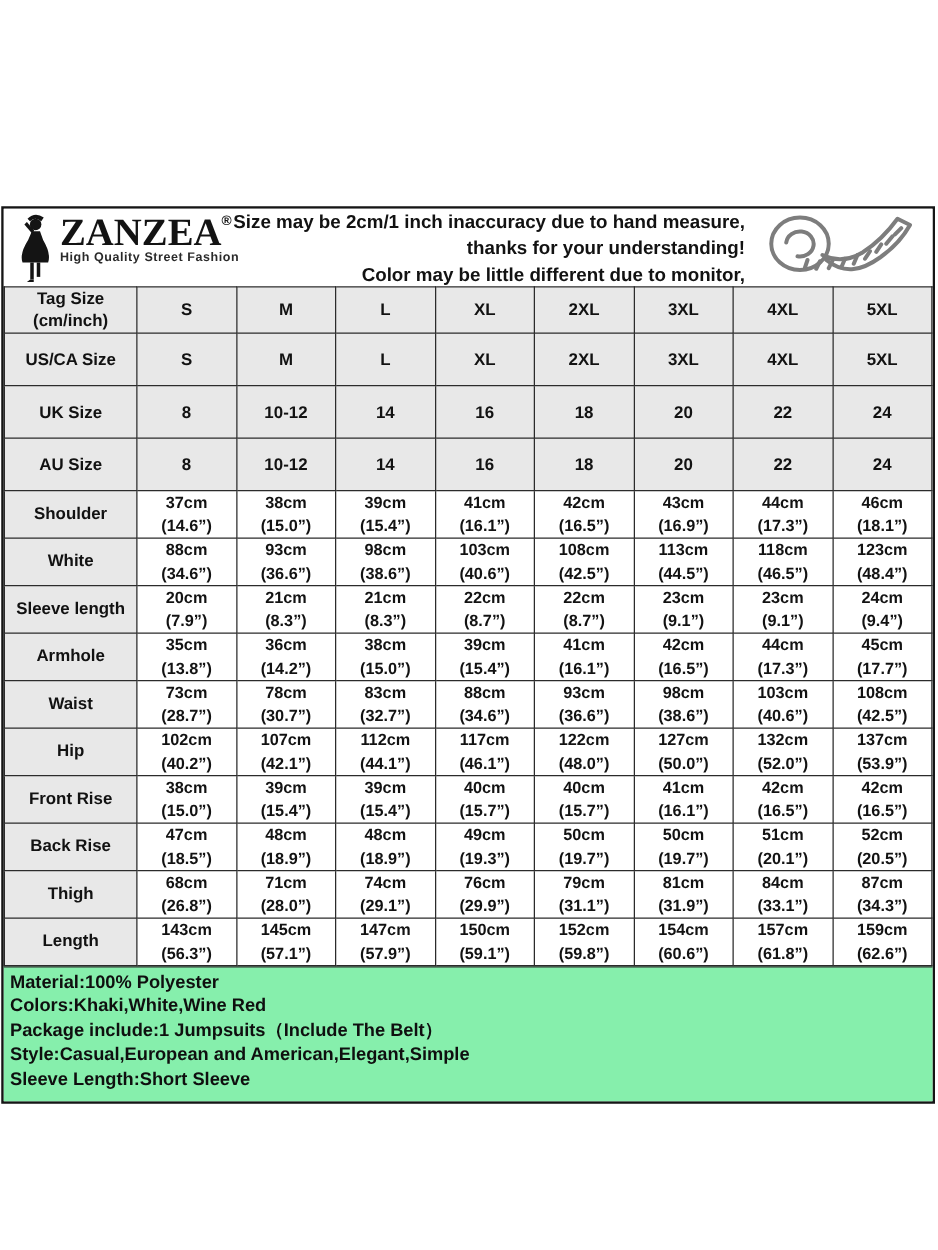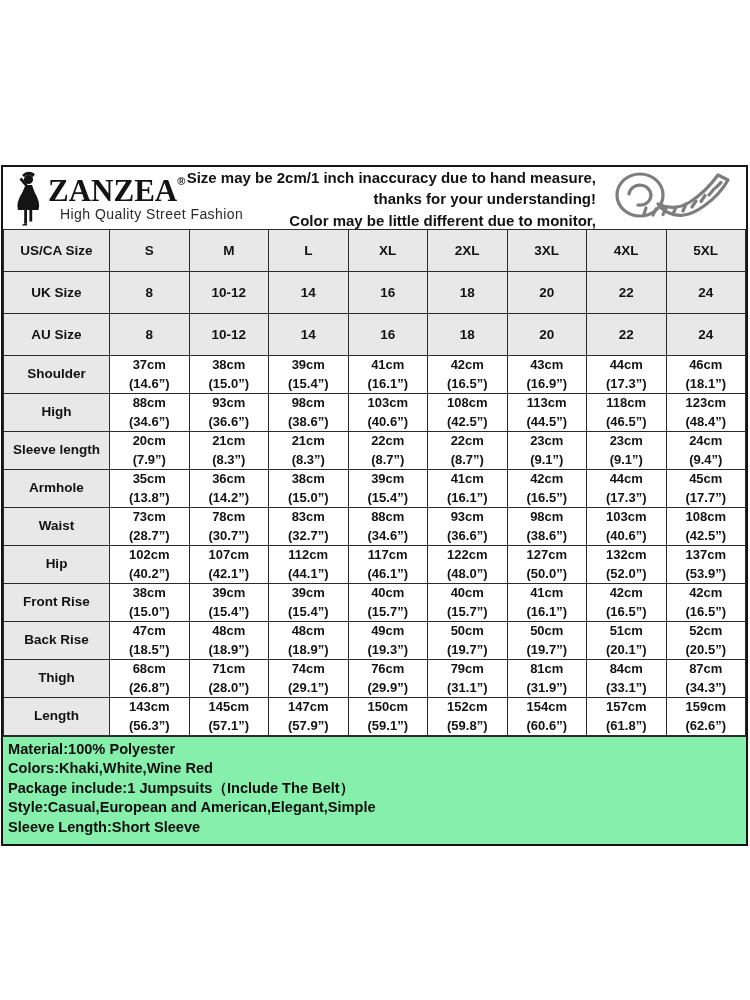--- a/index.html
+++ b/index.html
@@ -22,47 +22,46 @@
   .head {
     display: flex;
     align-items: center;
     height: 62px;
     padding: 0 2px;
     background: #fff;
   }
   .brand {
     width: 178px;
     display: flex;
-    align-items: center;
+    align-items: flex-start;
     padding-left: 5px;
     flex-shrink: 0;
   }
   .brand svg { flex-shrink: 0; }
   .brand-text { margin-left: 2px; line-height: 1; }
   .brand-name {
     font-family: "Liberation Serif", serif;
     font-weight: bold;
     font-size: 31px;
     letter-spacing: 0px;
     color: #131313;
     white-space: nowrap;
   }
   .brand-name .reg {
     font-size: 11px;
     vertical-align: 16px;
     font-family: "Liberation Sans", sans-serif;
   }
   .brand-tagline {
-    font-size: 14px;
-    font-weight: normal;
+    font-size: 10px;
+    font-weight: bold;
     letter-spacing: 0.45px;
     color: #2a2a2a;
     margin-top: 1px;
     white-space: nowrap;
-    margin-left: 12px;
   }
   .notice {
     flex: 1;
     text-align: right;
     font-size: 15px;
     font-weight: bold;
     line-height: 1.42;
     color: #121212;
     padding-top: 2px;
   }
@@ -154,20 +153,31 @@
       <col>
         <col>
         <col>
         <col>
         <col>
         <col>
         <col>
         <col>
     </colgroup>
     <tbody id="size-table-body">
+        <tr class="row-tag">
+          <th>Tag Size<br>(cm/inch)</th>
+          <td>S</td>
+          <td>M</td>
+          <td>L</td>
+          <td>XL</td>
+          <td>2XL</td>
+          <td>3XL</td>
+          <td>4XL</td>
+          <td>5XL</td>
+        </tr>
         <tr class="row-size">
           <th>US/CA Size</th>
           <td>S</td>
           <td>M</td>
           <td>L</td>
           <td>XL</td>
           <td>2XL</td>
           <td>3XL</td>
           <td>4XL</td>
           <td>5XL</td>
@@ -199,21 +209,21 @@
           <td>37cm<br>(14.6”)</td>
           <td>38cm<br>(15.0”)</td>
           <td>39cm<br>(15.4”)</td>
           <td>41cm<br>(16.1”)</td>
           <td>42cm<br>(16.5”)</td>
           <td>43cm<br>(16.9”)</td>
           <td>44cm<br>(17.3”)</td>
           <td>46cm<br>(18.1”)</td>
         </tr>
         <tr class="row-measure">
-          <th>High</th>
+          <th>White</th>
           <td>88cm<br>(34.6”)</td>
           <td>93cm<br>(36.6”)</td>
           <td>98cm<br>(38.6”)</td>
           <td>103cm<br>(40.6”)</td>
           <td>108cm<br>(42.5”)</td>
           <td>113cm<br>(44.5”)</td>
           <td>118cm<br>(46.5”)</td>
           <td>123cm<br>(48.4”)</td>
         </tr>
         <tr class="row-measure">

